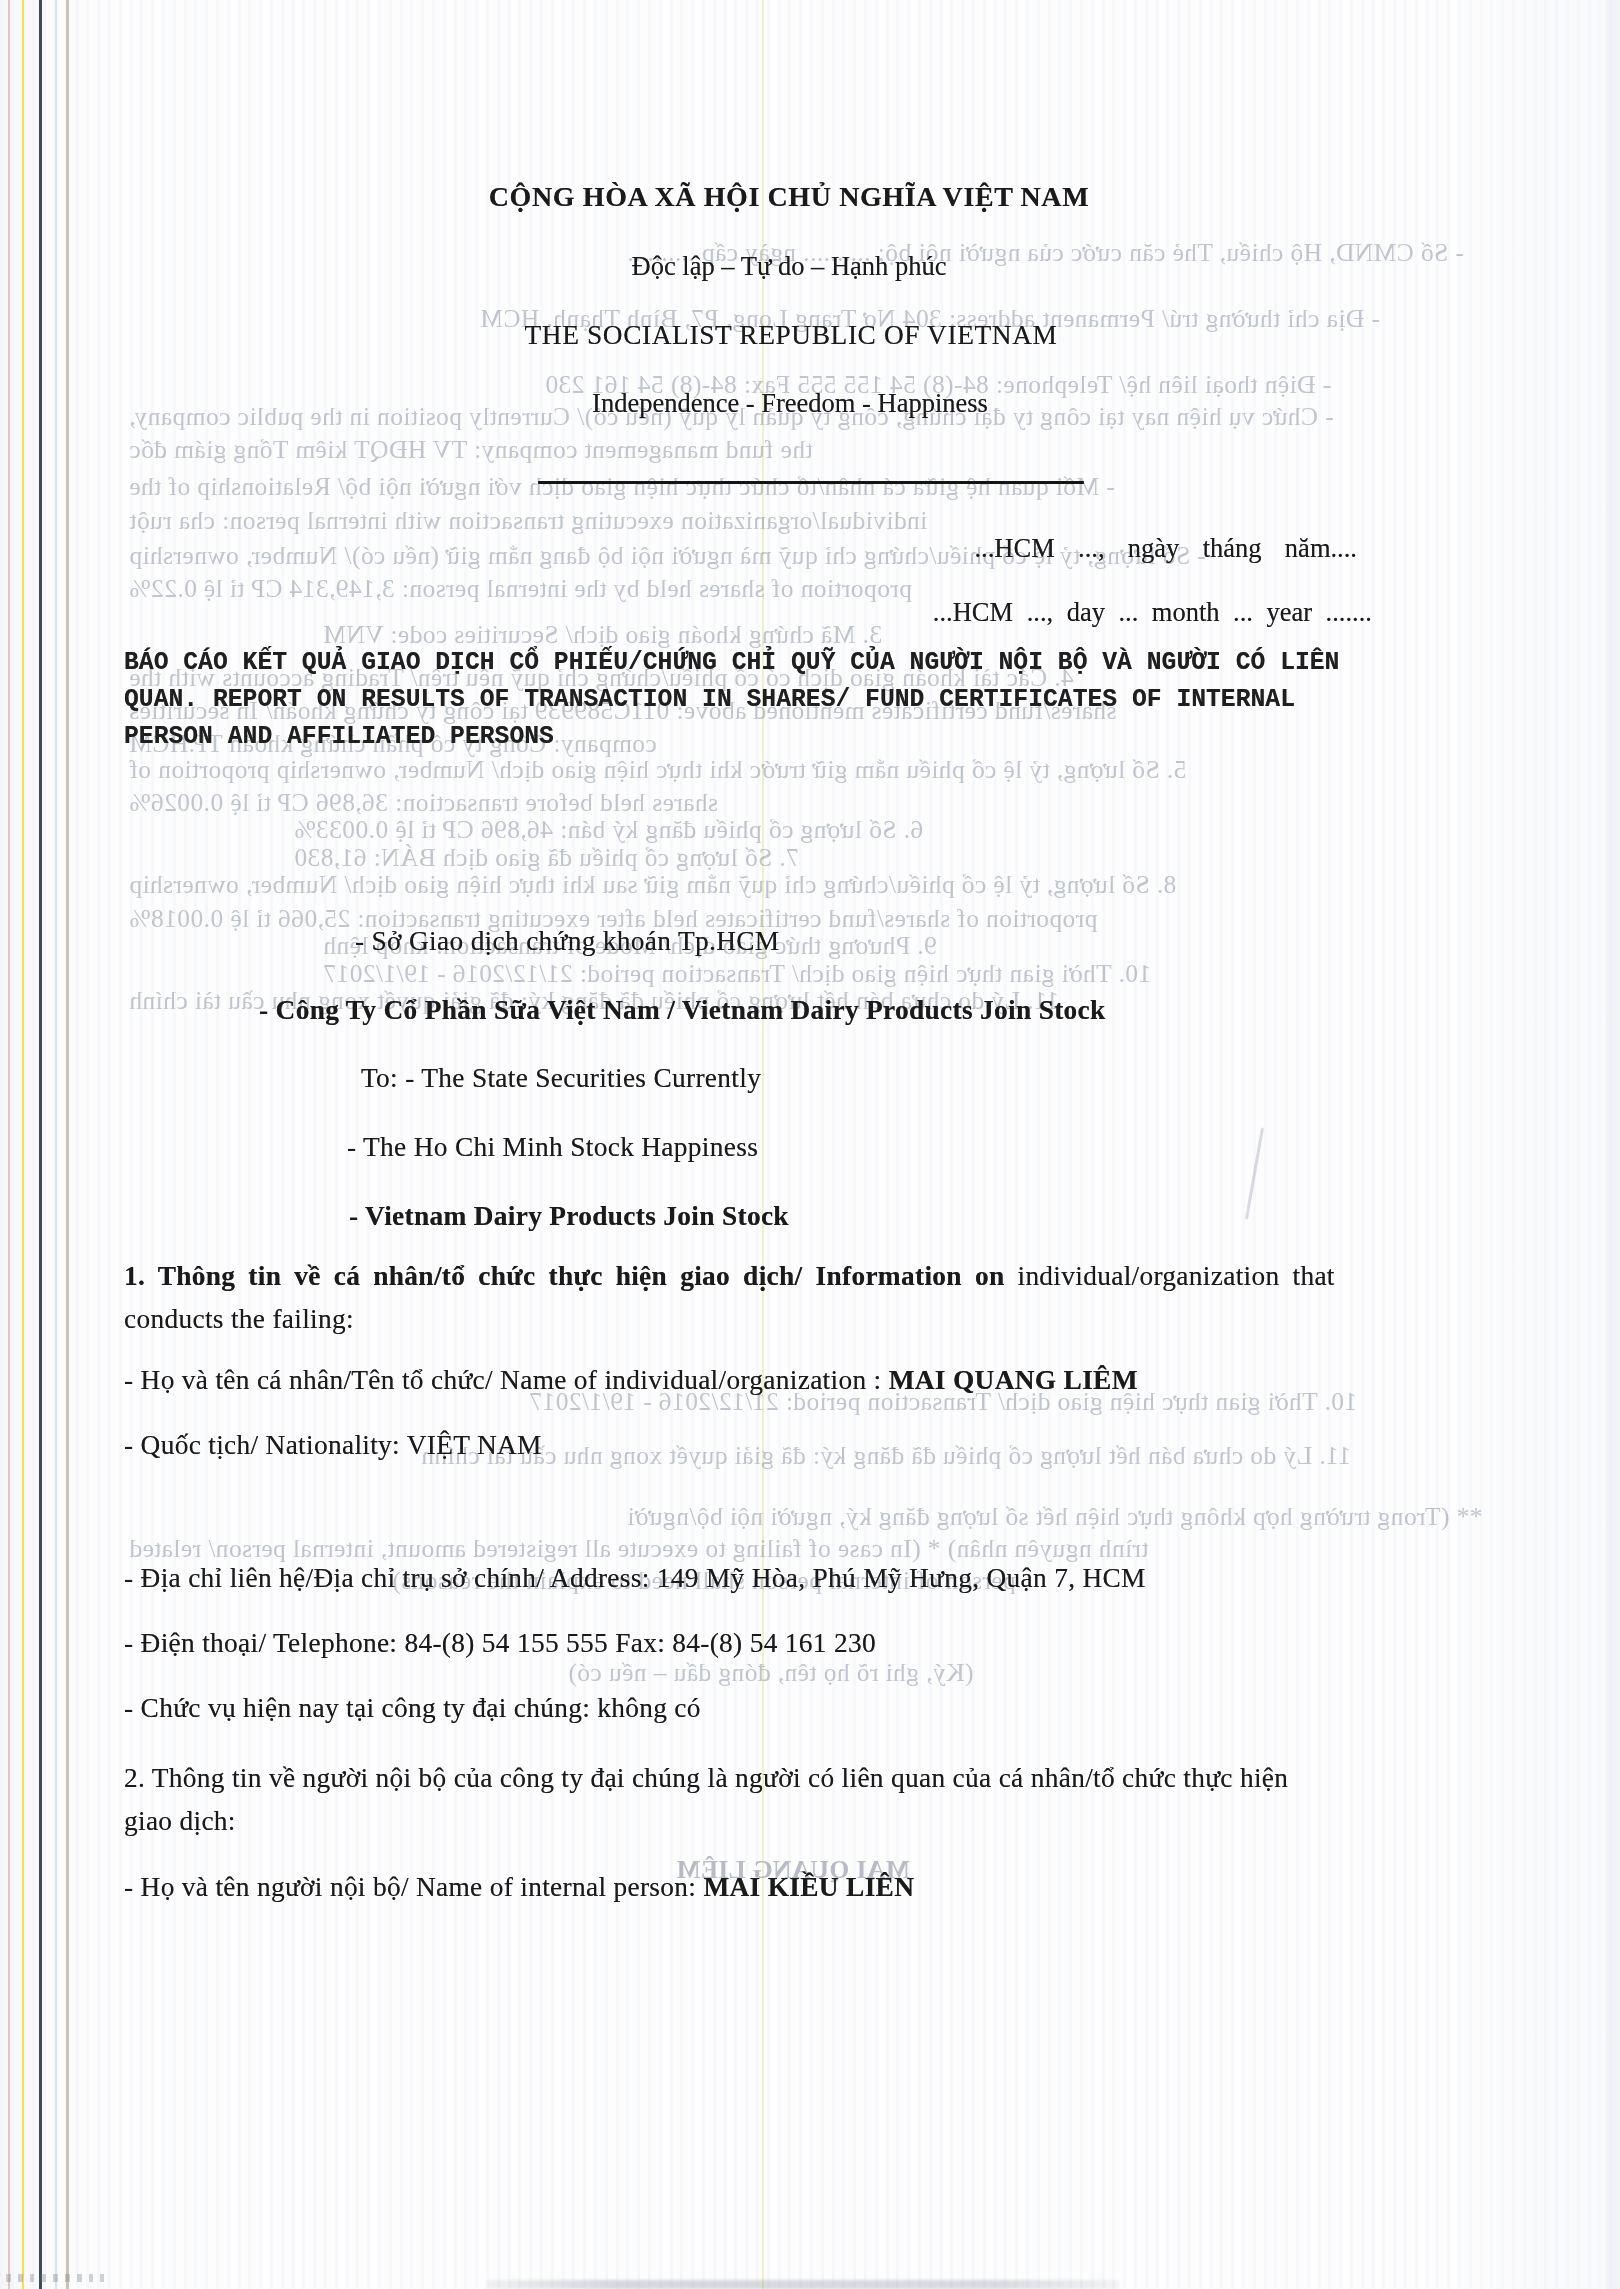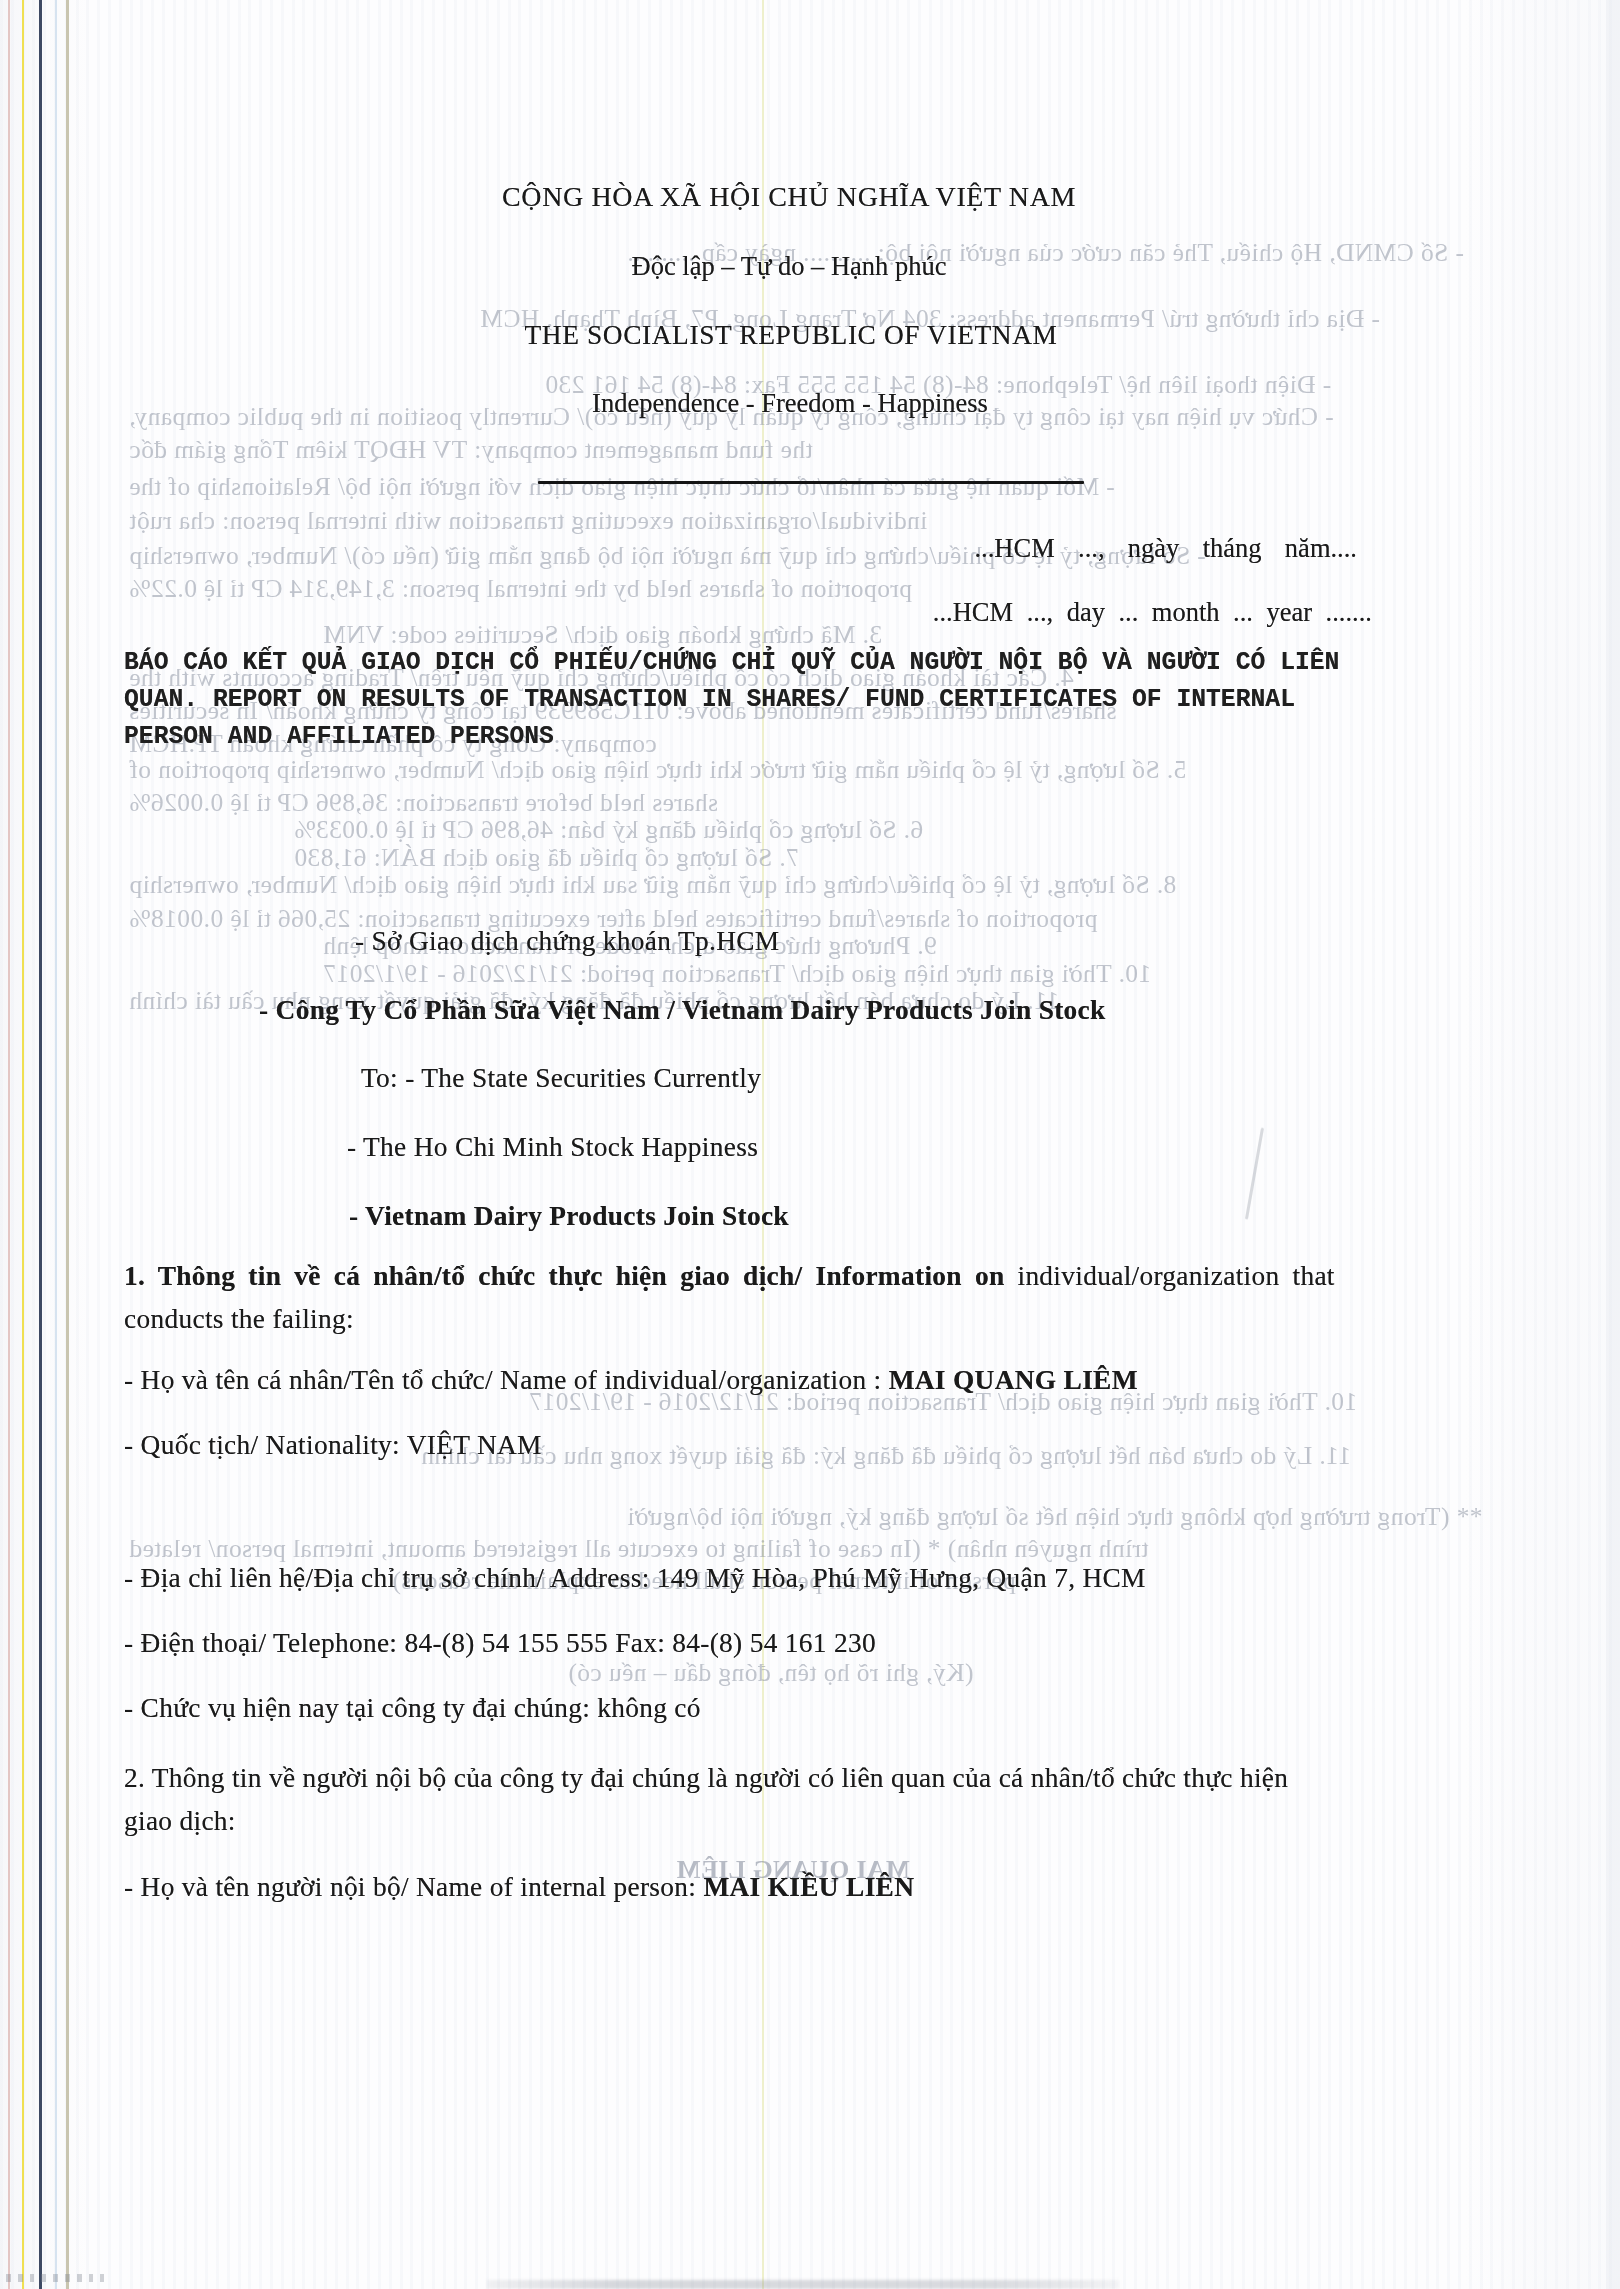--- a/index.html
+++ b/index.html
@@ -84,21 +84,21 @@
       <div class="bleed" style="top: 1502px; left: 627px;">** (Trong trường hợp không thực hiện hết số lượng đăng ký, người nội bộ/người</div>
       <div class="bleed" style="top: 1534px; left: 129px;">trình nguyên nhân) * (In case of failing to execute all registered amount, internal person/ related</div>
       <div class="bleed" style="top: 1566px; left: 392px;">person of internal person shall need to explain the reasons)</div>
       <div class="bleed" style="top: 1658px; left: 568px;">(Ký, ghi rõ họ tên, đóng dấu – nếu có)</div>
       <div class="bleed b" style="top: 1855px; left: 676px; font-weight: bold;">MAI QUANG LIÊM</div>
     </div>
   <div class="sig-stroke"></div>
   <div class="smudge-dots"></div>
   <div class="smudge-bar"></div>
 
-  <div class="line hdr c" style="left:789px;top:181px;">CỘNG HÒA XÃ HỘI CHỦ NGHĨA VIỆT NAM</div>
+  <div class="line hdr c" style="left:789px;top:181px;font-weight:bold;">CỘNG HÒA XÃ HỘI CHỦ NGHĨA VIỆT NAM</div>
   <div class="line serif-sm c" style="left:789px;top:251px;">Độc lập – Tự do – Hạnh phúc</div>
   <div class="line hdr c" style="left:791px;top:320px;font-size:27.4px;">THE SOCIALIST REPUBLIC OF VIETNAM</div>
   <div class="line serif-sm c" style="left:790px;top:388px;">Independence - Freedom - Happiness</div>
   <div class="rule" style="left:538px;top:481px;width:546px;height:2.9px;"></div>
 
   <div class="line serif-sm date-vn" style="right:263px;top:533px;">...HCM ..., ngày tháng năm....</div>
   <div class="line serif-sm date-en" style="right:248px;top:597px;">...HCM ..., day ... month ... year .......</div>
 
   <div class="line rt" style="left:124px;top:647px;"><span class="narrow">BÁO CÁO KẾT QUẢ GIAO DỊCH CỔ PHIẾU/CHỨNG CHỈ QUỸ CỦA NGƯỜI NỘI BỘ VÀ NGƯỜI CÓ LIÊN</span></div>
   <div class="line rt" style="left:124px;top:684px;"><span class="narrow">QUAN. REPORT ON RESULTS OF TRANSACTION IN SHARES/ FUND CERTIFICATES OF INTERNAL</span></div>

